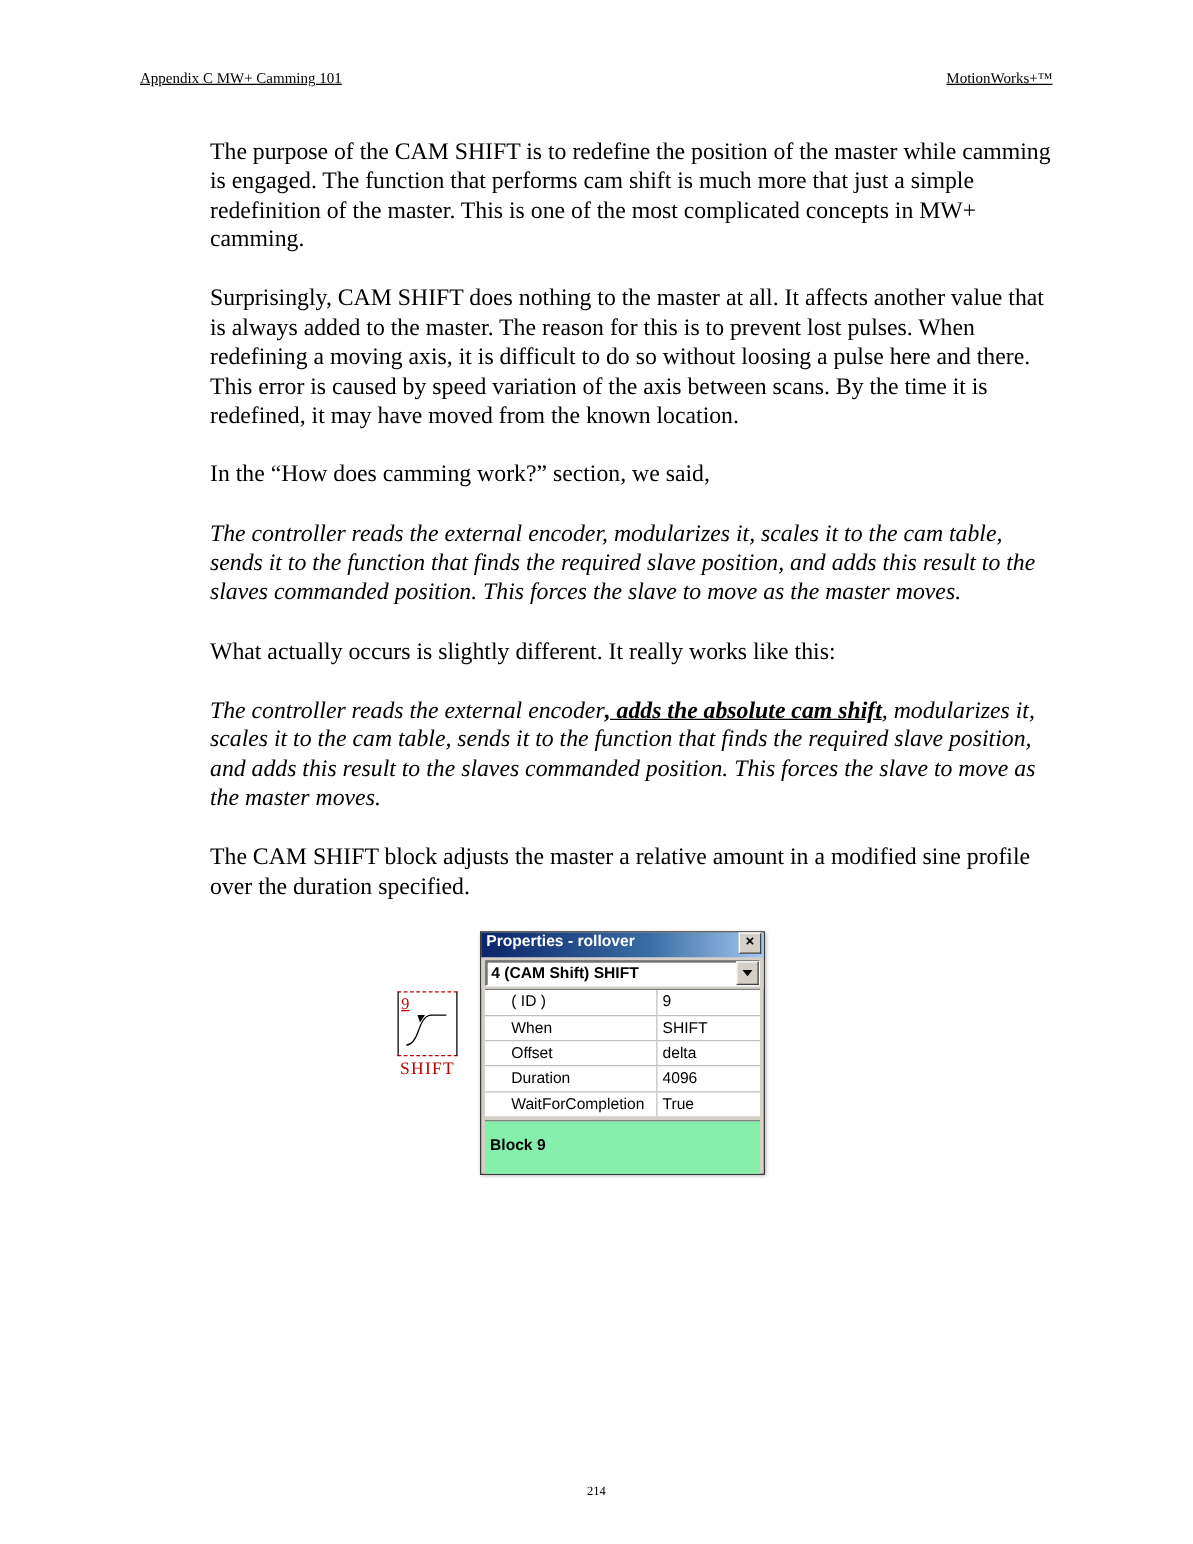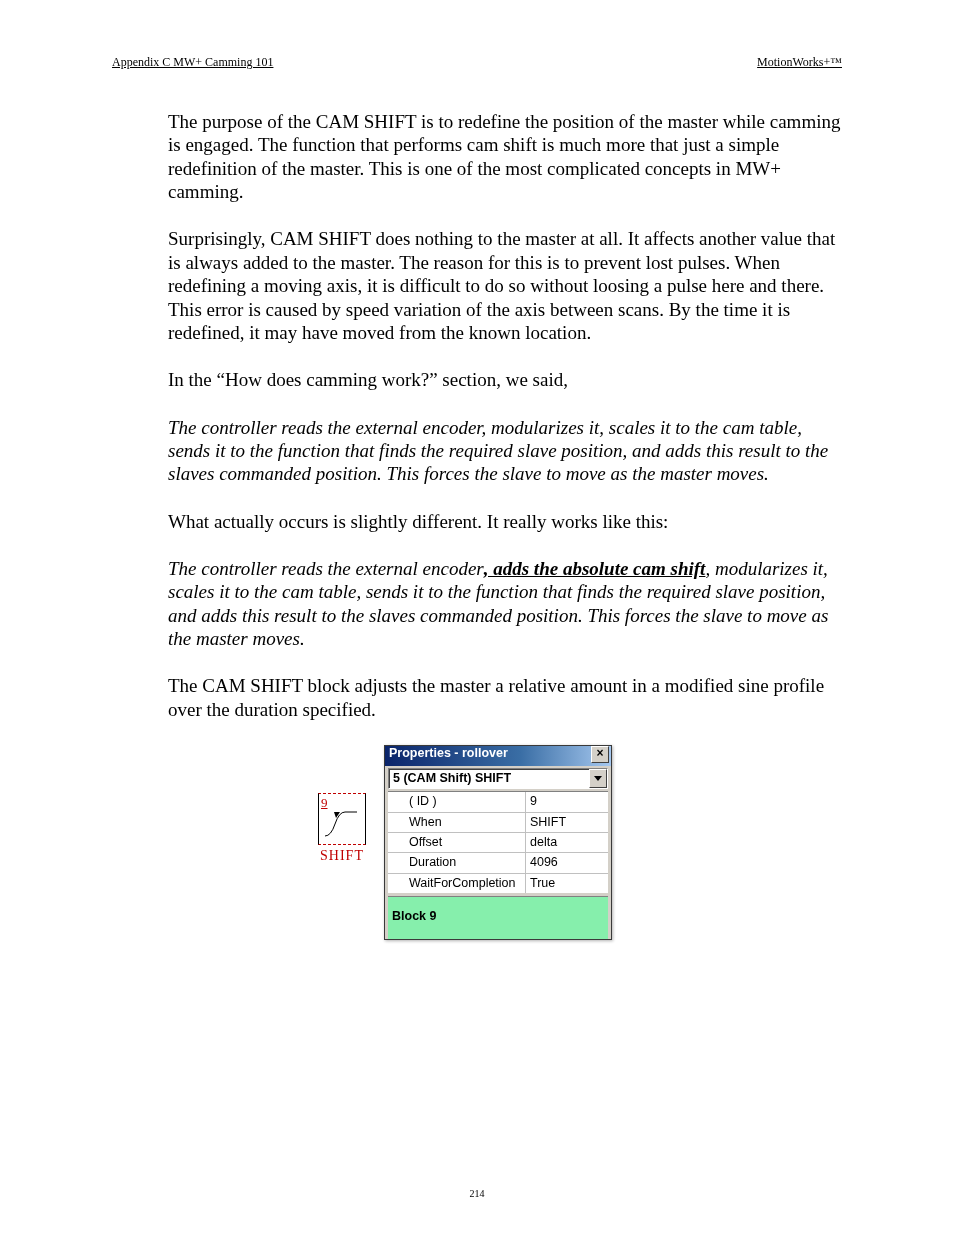--- a/index.html
+++ b/index.html
@@ -224,21 +224,21 @@
       <div style="margin-top:2px;letter-spacing:1px;">SHIFT</div>
     </div>
 
     <div class="prop-window">
       <div class="prop-titlebar">
         <span>Properties - rollover</span>
         <span class="close-btn">×</span>
       </div>
       <div class="prop-combo-row">
         <div class="prop-combo">
-          <span>5 (CAM Shift) SHIFT</span>
+          <span>4 (CAM Shift) SHIFT</span>
           <span class="combo-btn"></span>
         </div>
       </div>
       <div class="prop-table">
         <div class="prop-row">
           <div class="prop-key">( ID )</div>
           <div class="prop-val">9</div>
         </div>
         <div class="prop-row">
           <div class="prop-key">When</div>

